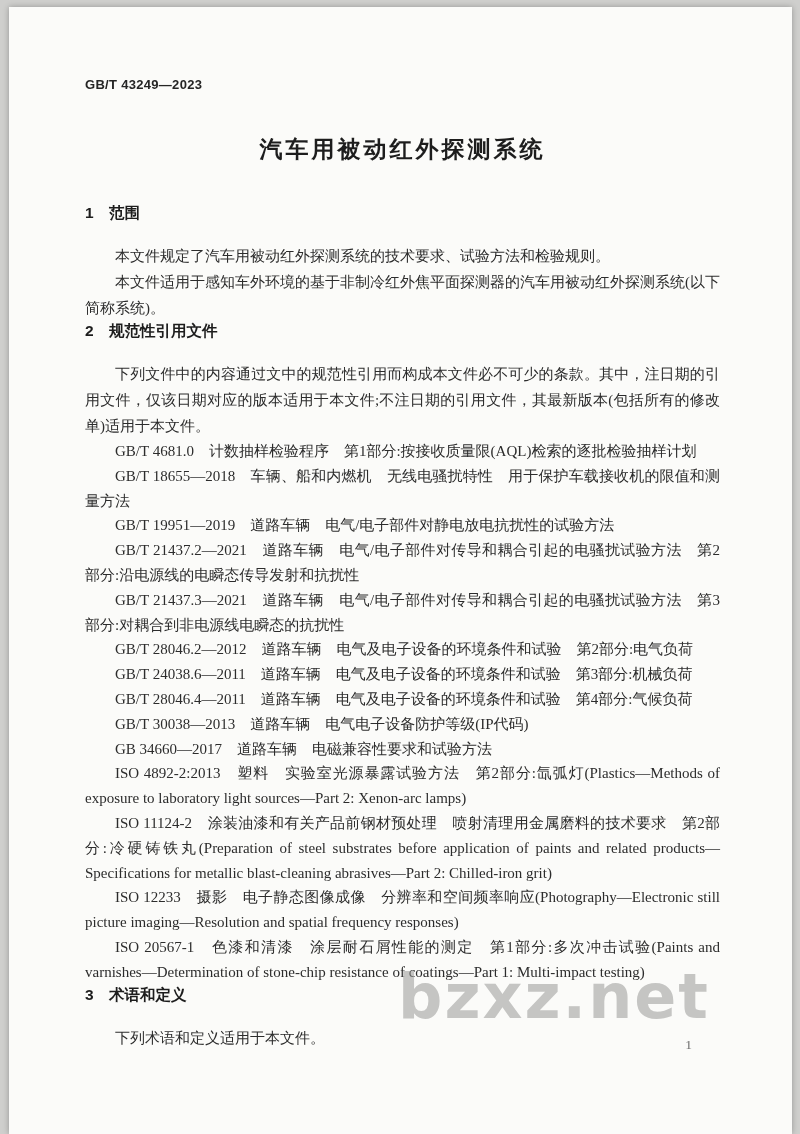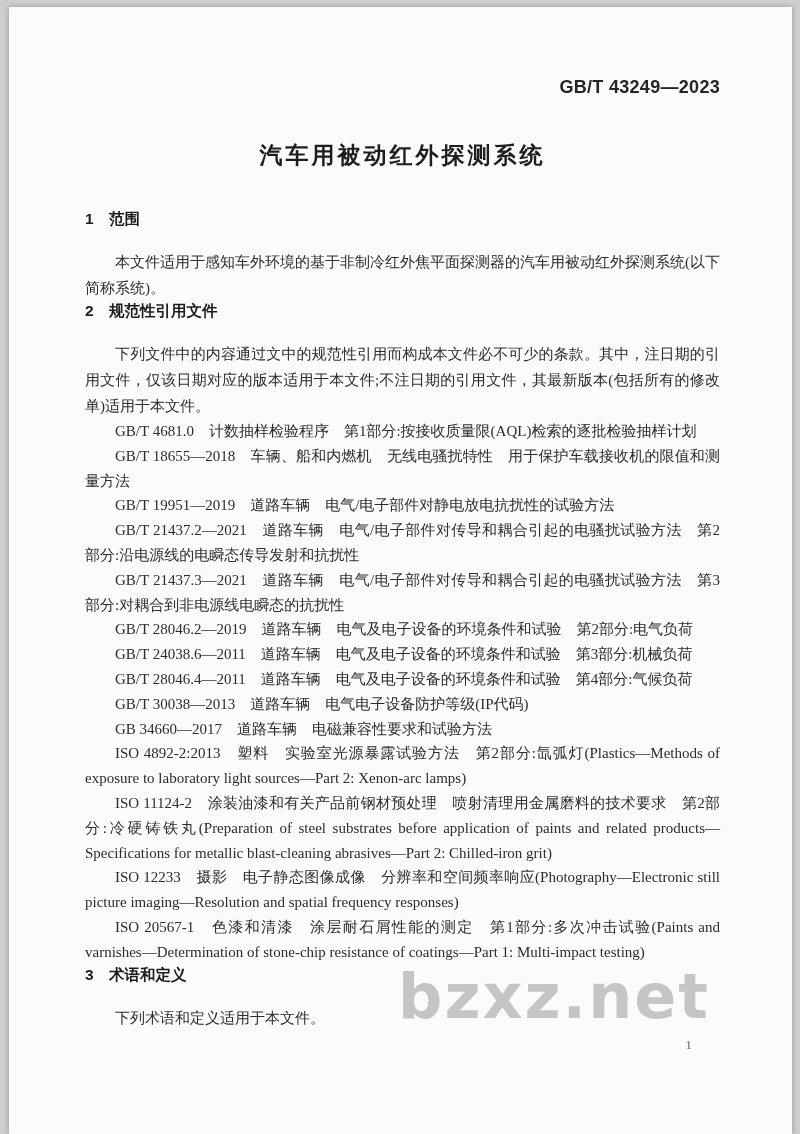--- a/index.html
+++ b/index.html
@@ -16,24 +16,24 @@
     overflow:hidden;
   }
   .page {
     position:absolute;
     left:9px; right:8px; top:7px; bottom:0;
     background:#fbfbf9;
     box-shadow:0 0 6px rgba(0,0,0,.28);
     padding:70px 72px 0 76px;
   }
   .std-number {
-    text-align:right;
+    text-align:left;
     font-family:"Liberation Sans","DejaVu Sans",sans-serif;
     font-weight:700;
-    font-size:18px;
+    font-size:13px;
     color:#252525;
     letter-spacing:.3px;
   }
   .doc-title {
     margin-top:42px;
     text-align:center;
     font-family:"Liberation Sans","DejaVu Sans",sans-serif;
     font-weight:700;
     font-size:23px;
     color:#1d1d1d;
@@ -84,33 +84,34 @@
 
 <div class="canvas">
   <div class="page">
 
     <div class="std-number">GB/T 43249—2023</div>
 
     <h1 class="doc-title">汽车用被动红外探测系统</h1>
 
     <h2 class="sec-heading first">1　范围</h2>
 
+    <p class="body-p">本文件规定了汽车用被动红外探测系统的技术要求、试验方法和检验规则。</p>
 
     <p class="body-p">本文件适用于感知车外环境的基于非制冷红外焦平面探测器的汽车用被动红外探测系统(以下简称系统)。</p>
 
     <h2 class="sec-heading">2　规范性引用文件</h2>
 
     <p class="body-p">下列文件中的内容通过文中的规范性引用而构成本文件必不可少的条款。其中，注日期的引用文件，仅该日期对应的版本适用于本文件;不注日期的引用文件，其最新版本(包括所有的修改单)适用于本文件。</p>
 
     <p class="ref">GB/T 4681.0　计数抽样检验程序　第1部分:按接收质量限(AQL)检索的逐批检验抽样计划</p>
     <p class="ref">GB/T 18655—2018　车辆、船和内燃机　无线电骚扰特性　用于保护车载接收机的限值和测量方法</p>
     <p class="ref">GB/T 19951—2019　道路车辆　电气/电子部件对静电放电抗扰性的试验方法</p>
     <p class="ref">GB/T 21437.2—2021　道路车辆　电气/电子部件对传导和耦合引起的电骚扰试验方法　第2部分:沿电源线的电瞬态传导发射和抗扰性</p>
     <p class="ref">GB/T 21437.3—2021　道路车辆　电气/电子部件对传导和耦合引起的电骚扰试验方法　第3部分:对耦合到非电源线电瞬态的抗扰性</p>
-    <p class="ref">GB/T 28046.2—2019　道路车辆　电气及电子设备的环境条件和试验　第2部分:电气负荷</p>
+    <p class="ref">GB/T 28046.2—2012　道路车辆　电气及电子设备的环境条件和试验　第2部分:电气负荷</p>
     <p class="ref">GB/T 24038.6—2011　道路车辆　电气及电子设备的环境条件和试验　第3部分:机械负荷</p>
     <p class="ref">GB/T 28046.4—2011　道路车辆　电气及电子设备的环境条件和试验　第4部分:气候负荷</p>
     <p class="ref">GB/T 30038—2013　道路车辆　电气电子设备防护等级(IP代码)</p>
     <p class="ref">GB 34660—2017　道路车辆　电磁兼容性要求和试验方法</p>
     <p class="ref">ISO 4892-2:2013　塑料　实验室光源暴露试验方法　第2部分:氙弧灯(Plastics—Methods of exposure to laboratory light sources—Part 2: Xenon-arc lamps)</p>
     <p class="ref">ISO 11124-2　涂装油漆和有关产品前钢材预处理　喷射清理用金属磨料的技术要求　第2部分:冷硬铸铁丸(Preparation of steel substrates before application of paints and related products—Specifications for metallic blast-cleaning abrasives—Part 2: Chilled-iron grit)</p>
     <p class="ref">ISO 12233　摄影　电子静态图像成像　分辨率和空间频率响应(Photography—Electronic still picture imaging—Resolution and spatial frequency responses)</p>
     <p class="ref">ISO 20567-1　色漆和清漆　涂层耐石屑性能的测定　第1部分:多次冲击试验(Paints and varnishes—Determination of stone-chip resistance of coatings—Part 1: Multi-impact testing)</p>
 
     <h2 class="sec-heading">3　术语和定义</h2>

